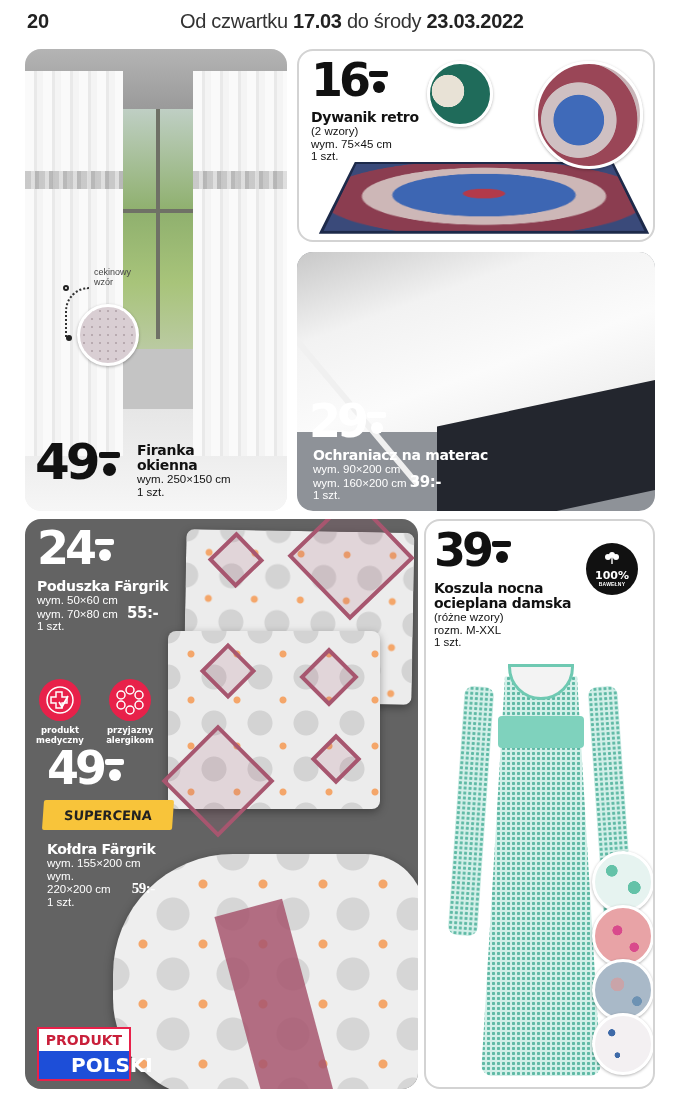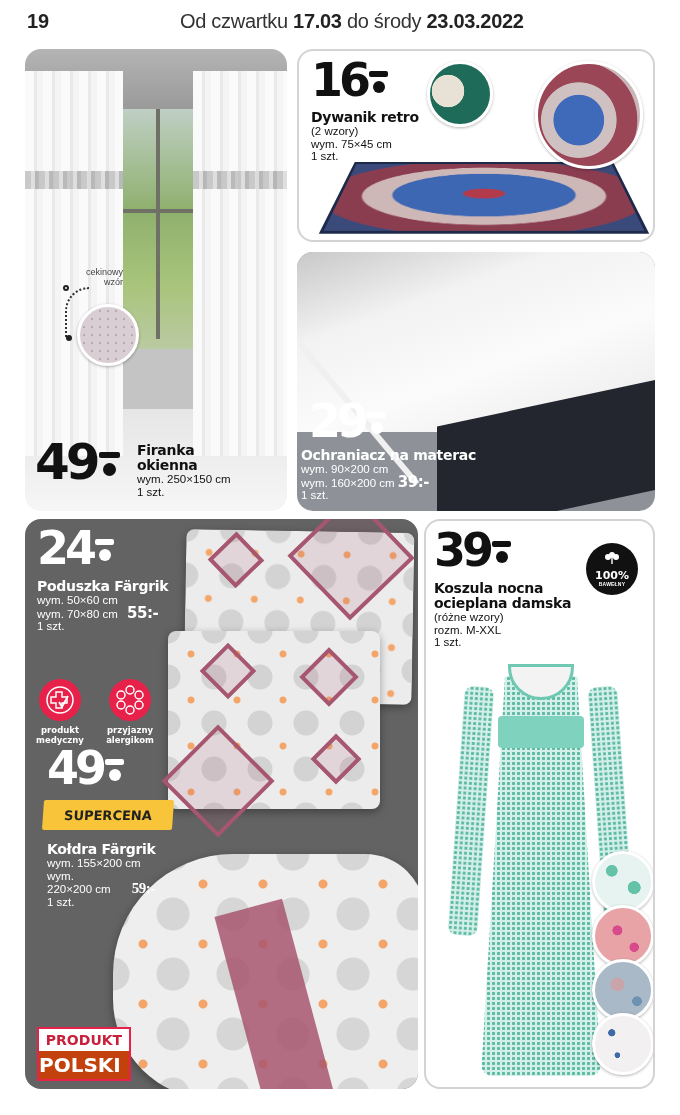--- a/index.html
+++ b/index.html
@@ -34,21 +34,21 @@
   .window { position: absolute; left: 98px; top: 60px; width: 70px; height: 290px; background: linear-gradient(180deg,#bfcfc4 0%,#8fb06e 35%,#a8c47a 60%,#c8cfc0 100%); }
   .window .mullion-v { position: absolute; left: 33px; top: 0; width: 4px; height: 230px; background: #6f7166; }
   .window .mullion-h { position: absolute; left: 0; top: 100px; width: 70px; height: 4px; background: #6f7166; }
   .wall-top { position: absolute; left: 0; top: 0; width: 262px; height: 60px; background: linear-gradient(#b4b4b4,#9a9a9a); }
   .radiator { position: absolute; left: 98px; top: 300px; width: 70px; height: 70px; background: #c4c4c4; }
   .curtain { position: absolute; top: 22px; height: 385px; background: repeating-linear-gradient(90deg,#fafafa 0 9px,#e9e9e9 9px 12px,#f4f4f4 12px 18px); }
   .curtain-band { position: absolute; left: 0; top: 100px; width: 100%; height: 18px; background: repeating-linear-gradient(90deg,#bdbdbd 0 6px,#d8d8d8 6px 10px,#a9a9a9 10px 14px); opacity: .8; }
   .floor { position: absolute; left: 0; top: 360px; width: 262px; height: 102px; background: linear-gradient(#e6e6e6,#f6f6f6); }
   .swatch-circle { position: absolute; border-radius: 50%; border: 3px solid #fff; box-shadow: 0 1px 3px rgba(0,0,0,.3); }
   .sequin { left: 52px; top: 255px; width: 62px; height: 62px; background: radial-gradient(circle,#b8aab0 20%,transparent 22%) 0 0/8px 8px, #d9ced3; }
-  .callout-label { left: 61px; top: 218px; font-size: 9px; color: #444; text-align: right; line-height: 10px; }
+  .callout-label { left: 69px; top: 218px; font-size: 9px; color: #444; text-align: left; line-height: 10px; }
   .dots { left: 40px; top: 238px; width: 24px; height: 50px; border-left: 2px dotted #333; border-top: 2px dotted #333; border-top-left-radius: 24px; }
   .dot-end { width: 6px; height: 6px; border-radius: 50%; background: #222; }
 
   
   .rug { position: absolute; left: 40px; top: 95px; width: 290px; height: 95px; background: radial-gradient(ellipse at 50% 50%, #b33a4a 0 10%, #3d66b3 11% 45%, #cdb7b7 46% 60%, #8b3d50 61% 80%, #3a4a7a 81%); transform: perspective(260px) rotateX(42deg); border: 3px solid #1d2a4a; }
   .rug-detail { right: 10px; top: 10px; width: 108px; height: 108px; background: radial-gradient(circle at 40% 55%, #3f6ab9 0 30%, #cfc0c2 31% 45%, #9a4657 46% 70%, #c9b6b9 71%); }
   .rug-green { left: 128px; top: 10px; width: 66px; height: 66px; background: radial-gradient(circle at 30% 45%, #e8e2d6 0 30%, #1f6b5a 31%); }
 
   
   .mat-top { position: absolute; left: 0; top: 0; width: 100%; height: 180px; background: linear-gradient(160deg,#c8c8c8 0%,#f2f2f2 30%,#fbfbfb 60%,#e9e9e9 100%); }
@@ -68,40 +68,40 @@
     radial-gradient(circle, #d6d6d6 0 16px, transparent 17px) 30px 30px/60px 60px, #eeeeee; box-shadow: 0 3px 10px rgba(0,0,0,.35); position: absolute; overflow: hidden; }
   .duvet .band { position: absolute; left: 130px; top: 50px; width: 70px; height: 230px; background: #a7566f; transform: rotate(-15deg); opacity: .85; }
 
   .badge-icon { width: 42px; height: 42px; border-radius: 50%; background: #e8214a; display: flex; align-items: center; justify-content: center; position: absolute; }
   .badge-label { position: absolute; font-family: "DejaVu Sans", sans-serif; font-weight: 700; font-size: 8.5px; line-height: 10px; color: #fff; text-align: center; }
 
   .supercena { left: 18px; top: 281px; width: 130px; height: 30px; background: #f8c43a; border-radius: 2px; transform: skewX(-4deg); display: flex; align-items: center; justify-content: center; font-family: "DejaVu Sans", sans-serif; font-weight: 900; font-size: 13px; color: #222; }
 
   .polski { left: 12px; top: 508px; width: 94px; height: 54px; border: 2px solid #e8214a; background: #fff; }
   .polski .top { display: block; color: #c91f3a; font-family: "DejaVu Sans", sans-serif; font-weight: 700; font-size: 14px; text-align: center; line-height: 22px; }
-  .polski .bot { display: block; background: #c2410c; color: #fff; font-family: "DejaVu Sans", sans-serif; font-weight: 700; font-size: 20px; text-align: left; line-height: 28px; }
+  .polski .bot { display: block; background: #1d4ed8; color: #fff; font-family: "DejaVu Sans", sans-serif; font-weight: 700; font-size: 20px; text-align: left; line-height: 28px; padding-left: 32px; }
 
   
   .gown { position: absolute; left: 30px; top: 135px; width: 170px; height: 420px; }
   .gown-body { position: absolute; left: 25px; top: 20px; width: 120px; height: 400px; background: radial-gradient(circle,#5fb9a5 0 1.3px,transparent 2px) 0 0/5px 5px, #d2efe8; border-radius: 30px 30px 12px 12px; clip-path: polygon(20% 0,80% 0,100% 100%,0 100%); }
   .gown-sleeve { position: absolute; top: 30px; width: 30px; height: 250px; background: radial-gradient(circle,#5fb9a5 0 1.3px,transparent 2px) 0 0/5px 5px, #d2efe8; border-radius: 10px; }
   .gown-yoke { position: absolute; left: 42px; top: 60px; width: 86px; height: 32px; background: #7fd2bd; border-radius: 4px; }
   .gown-collar { position: absolute; left: 52px; top: 8px; width: 66px; height: 36px; border-radius: 0 0 33px 33px; background: #f3f3f3; border: 3px solid #6fc9b2; }
   .cotton-badge { left: 160px; top: 22px; width: 52px; height: 52px; border-radius: 50%; background: #111; color: #fff; text-align: center; }
   .cotton-badge .pct { font-family: "DejaVu Sans", sans-serif; font-weight: 900; font-size: 11px; line-height: 11px; display: block; margin-top: 1px; }
   .cotton-badge .lbl { font-size: 5px; font-weight: 700; display: block; letter-spacing: .2px; }
   .v1 { background: radial-gradient(circle at 30% 30%,#64c2a8 0 10%,transparent 11%), radial-gradient(circle at 70% 60%,#64c2a8 0 12%,transparent 13%), #e6f3f0; }
   .v2 { background: radial-gradient(circle at 40% 40%,#d94a8c 0 10%,transparent 11%), radial-gradient(circle at 70% 70%,#d94a8c 0 8%,transparent 9%), #e8a3a6; }
   .v3 { background: radial-gradient(circle at 40% 40%,#c9a4a9 0 14%,transparent 15%), radial-gradient(circle at 75% 70%,#6d92b3 0 8%,transparent 9%), #a9b9c8; }
   .v4 { background: radial-gradient(circle at 30% 30%,#3e6aa8 0 6%,transparent 7%), radial-gradient(circle at 40% 70%,#3e6aa8 0 5%,transparent 6%), #f3f0f2; }
 </style>
 </head>
 <body>
 
-<div class="abs page-num">19</div>
+<div class="abs page-num">20</div>
 <div class="abs header-date">
   <span>Od czwartku</span>
   <b>17.03</b>
   <span>do środy</span>
   <b>23.03.2022</b>
 </div>
 
 <div class="panel p-curtain">
   <div class="wall-top"></div>
   <div class="window">
@@ -152,21 +152,21 @@
   </div>
 </div>
 
 <div class="panel p-mattress">
   <div class="mat-top"></div>
   <div class="mat-side"></div>
   <div class="mat-strap"></div>
   <div class="abs price" style="left:12px;top:146px;font-size:46px;color:#fff;">
     <span>29</span><span class="dash"></span>
   </div>
-  <div class="abs" style="left:4px;top:196px;color:#fff;">
+  <div class="abs" style="left:16px;top:196px;color:#fff;">
     <div class="title">Ochraniacz na materac</div>
     <div class="desc">wym. 90×200 cm</div>
     <div class="desc">
       <span>wym. 160×200 cm</span>
       <span class="small-price" style=""><span>39</span>:-</span>
     </div>
     <div class="desc">1 szt.</div>
   </div>
 </div>
 

